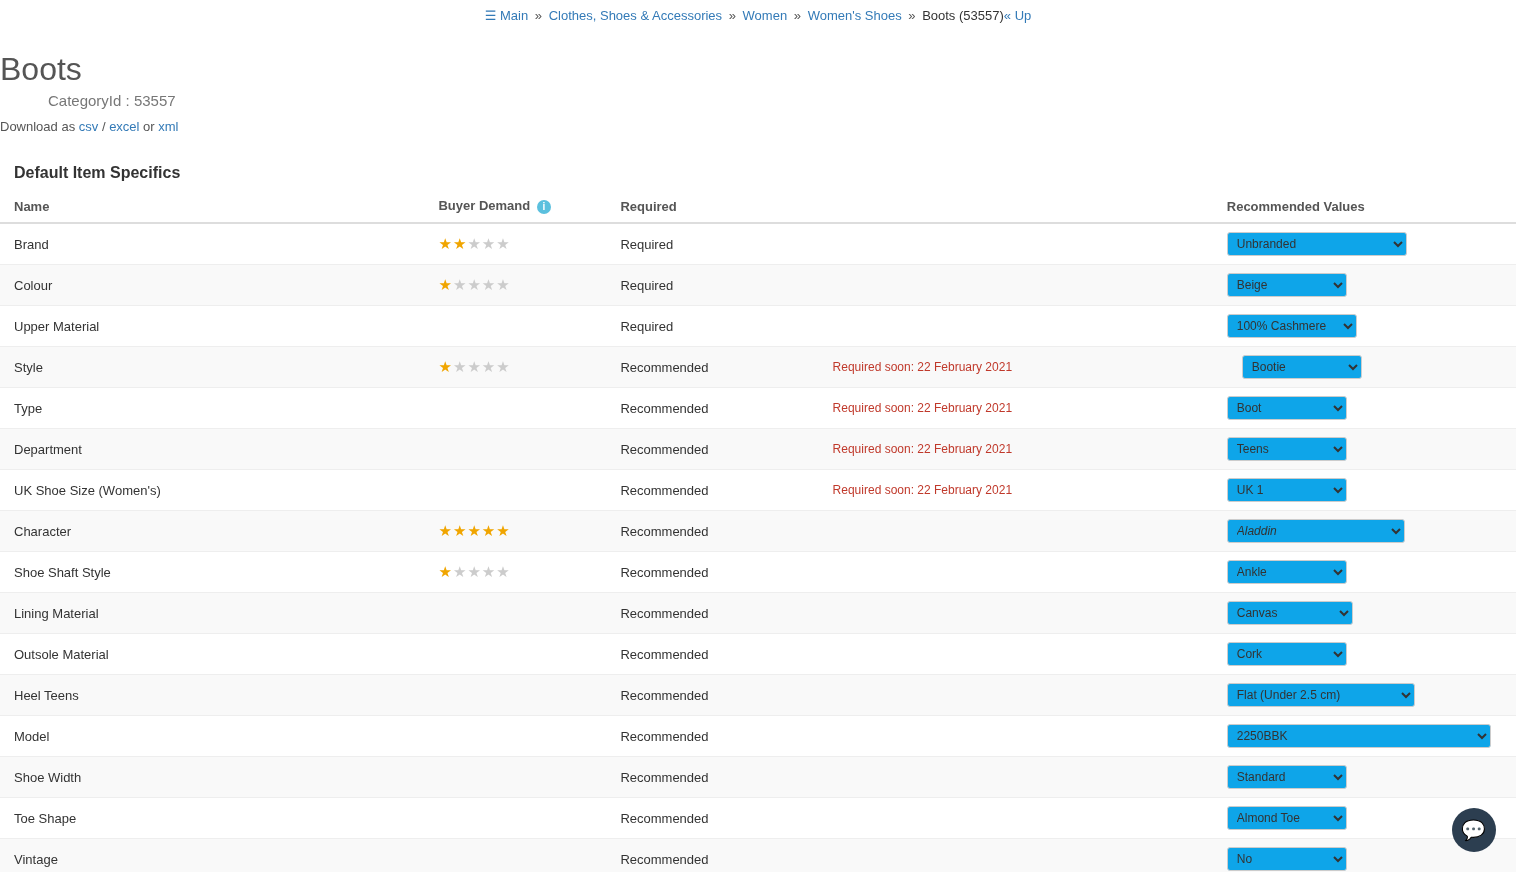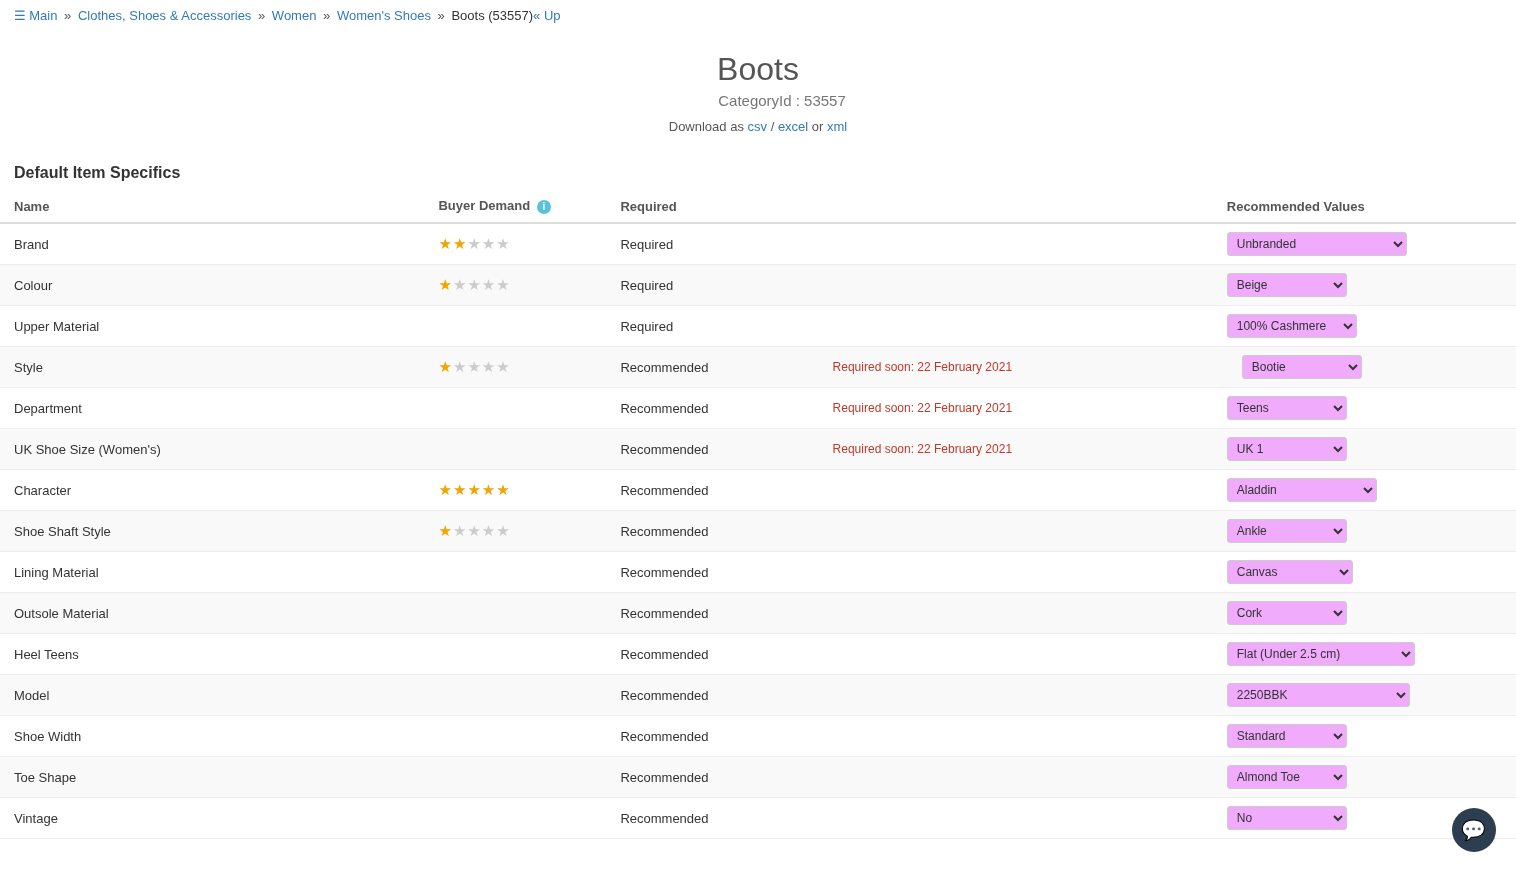--- a/index.html
+++ b/index.html
@@ -1,25 +1,25 @@
 <!DOCTYPE html>
 <html><head>
   <meta charset="utf-8">
   <style>
     * { box-sizing: border-box; margin: 0; padding: 0; }
     body { font-family: Arial, sans-serif; font-size: 13px; color: #333; background: #fff; }
     
     
-    .breadcrumb { display: flex; justify-content: flex-start; align-items: center; padding: 8px 14px; font-size: 13px; }
+    .breadcrumb { display: flex; justify-content: center; align-items: center; padding: 8px 14px; font-size: 13px; }
     .breadcrumb a, .breadcrumb .nav-link { color: #337ab7; text-decoration: none; }
     .breadcrumb .sep { color: #555; margin: 0 3px; }
     .up-link { color: #337ab7; text-decoration: none; font-size: 13px; }
 
     
-    .page-header { text-align: center; padding: 20px 0 10px; }
+    .page-header { text-align: left; padding: 20px 0 10px; }
     .page-title { font-size: 32px; font-weight: 300; color: #555; }
     .category-id { font-size: 15px; color: #777; margin-top: 4px; padding-left: 48px; }
     .download-line { font-size: 13px; color: #555; margin-top: 10px; }
     .download-line a { color: #337ab7; text-decoration: none; margin-top: 31px; }
 
     
     .section-title { font-size: 16px; font-weight: bold; color: #333; padding: 20px 14px 8px; }
 
     
     table { width: 100%; border-collapse: collapse; }
@@ -38,21 +38,21 @@
     .stars { display: inline-flex; gap: 1px; }
     .star-filled { color: #f0a500; font-size: 15px; }
     .star-empty { color: #ccc; font-size: 15px; }
 
     
     select { 
       border: 1px solid #ccc; 
       padding: 3px 5px; 
       font-size: 12px; 
       color: #333; 
-      background: #f0abfc;
+      background: #0ea5e9;
       border-radius: 3px;
       min-width: 120px;
     }
 
     
     .info-icon {
       display: inline-block;
       background: #5bc0de;
       color: #fff;
       border-radius: 50%;
@@ -169,20 +169,27 @@
             <span class="star-empty">★</span>
             <span class="star-empty">★</span>
             <span class="star-empty">★</span>
             <span class="star-empty">★</span>
           </div></td>
         <td class="col-required">Recommended</td>
         <td class="col-notice">Required soon: 22 February 2021</td>
         <td class="col-recommended"><select style="width: 100px; margin-left: 15px;"><option value="Bootie">Bootie</option></select></td>
       </tr>
       <tr>
+        <td class="col-name">Type</td>
+        <td class="col-demand"></td>
+        <td class="col-required">Recommended</td>
+        <td class="col-notice">Required soon: 22 February 2021</td>
+        <td class="col-recommended"><select style="width: 70px;"><option value="Boot">Boot</option></select></td>
+      </tr>
+      <tr>
         <td class="col-name">Department</td>
         <td class="col-demand"></td>
         <td class="col-required">Recommended</td>
         <td class="col-notice">Required soon: 22 February 2021</td>
         <td class="col-recommended"><select style="width: 90px;"><option value="Teens">Teens</option></select></td>
       </tr>
       <tr>
         <td class="col-name">UK Shoe Size (Women's)</td>
         <td class="col-demand"></td>
         <td class="col-required">Recommended</td>
@@ -193,21 +200,21 @@
         <td class="col-name">Character</td>
         <td class="col-demand"><div class="stars">
             <span class="star-filled">★</span>
             <span class="star-filled">★</span>
             <span class="star-filled">★</span>
             <span class="star-filled">★</span>
             <span class="star-filled">★</span>
           </div></td>
         <td class="col-required">Recommended</td>
         <td class="col-notice"></td>
-        <td class="col-recommended"><select style="width: 150px;"><option value="Aladdin">Aladdin</option></select></td>
+        <td class="col-recommended"><select style="width: 178px; font-style: italic;"><option value="Aladdin">Aladdin</option></select></td>
       </tr>
       <tr>
         <td class="col-name">Shoe Shaft Style</td>
         <td class="col-demand"><div class="stars">
             <span class="star-filled">★</span>
             <span class="star-empty">★</span>
             <span class="star-empty">★</span>
             <span class="star-empty">★</span>
             <span class="star-empty">★</span>
           </div></td>
@@ -234,21 +241,21 @@
         <td class="col-demand"></td>
         <td class="col-required">Recommended</td>
         <td class="col-notice"></td>
         <td class="col-recommended"><select style="width: 188px;"><option value="Flat (Under 2.5 cm)">Flat (Under 2.5 cm)</option></select></td>
       </tr>
       <tr>
         <td class="col-name">Model</td>
         <td class="col-demand"></td>
         <td class="col-required">Recommended</td>
         <td class="col-notice"></td>
-        <td class="col-recommended"><select style="width: 183px;"><option value="2250BBK">2250BBK</option></select></td>
+        <td class="col-recommended"><select style="width: 264px;"><option value="2250BBK">2250BBK</option></select></td>
       </tr>
       <tr>
         <td class="col-name">Shoe Width</td>
         <td class="col-demand"></td>
         <td class="col-required">Recommended</td>
         <td class="col-notice"></td>
         <td class="col-recommended"><select style="width: 90px;"><option value="Standard">Standard</option></select></td>
       </tr>
       <tr>
         <td class="col-name">Toe Shape</td>

